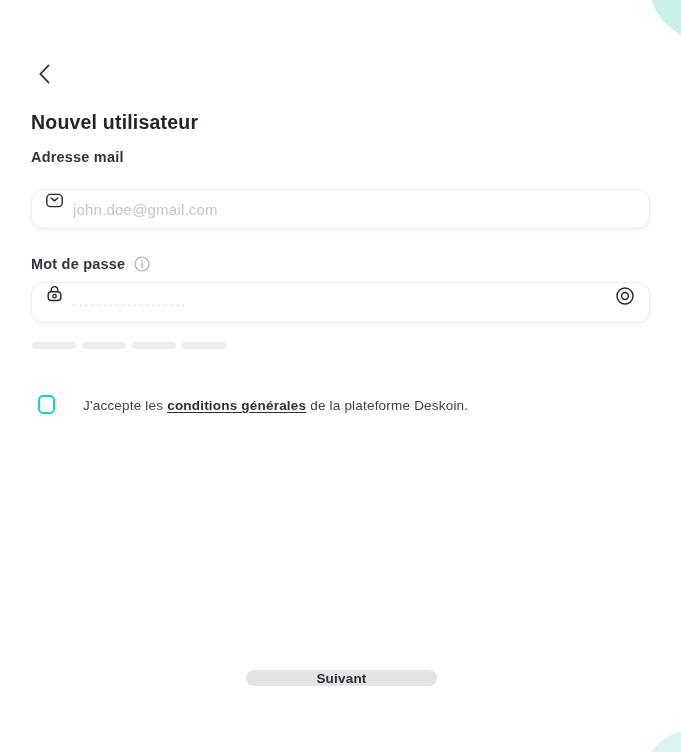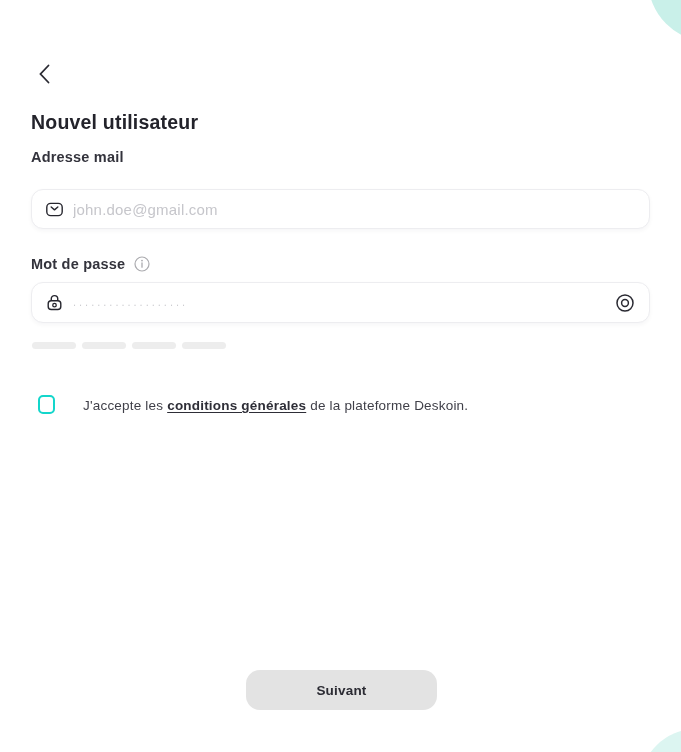--- a/index.html
+++ b/index.html
@@ -46,21 +46,21 @@
     display: flex; align-items: center; gap: 9px; justify-content: flex-end;
   }
 
   
   .inputbox {
     position: absolute; left: 31px; width: 619px;
     background: #ffffff;
     border: 1px solid var(--border, #ededf0);
     border-radius: 12px;
     box-shadow: 0 2px 4px rgba(25, 25, 50, 0.04);
-    display: flex; align-items: center;
+    display: flex; align-items: flex-start;
   }
   .inputbox-email    { top: 189px; height: 40px; }
   .inputbox-password { top: 282px; height: 41px; }
   .input-leading-icon { margin-left: 12px; flex: 0 0 auto; display: flex; }
 
   .text-input {
     flex: 1 1 auto; height: 100%;
     border: none; outline: none; background: transparent;
     font-family: "Liberation Sans", "DejaVu Sans", sans-serif;
     padding-left: 8px; font-size: 15px; color: #2a2a32;
@@ -104,21 +104,21 @@
   }
   .terms-link {
     color: #2e2e37; font-weight: 700;
     text-decoration: underline; text-underline-offset: 2px;
     cursor: pointer;
   }
 
   
   .submit {
     position: absolute; left: 246px; top: 670px;
-    width: 191px; height: 40px;
+    width: 191px; height: 16px;
     border: none; border-radius: 14px;
     background: var(--button-bg, #e3e3e3);
     font-family: "Liberation Sans", "DejaVu Sans", sans-serif;
     font-size: 13.5px; font-weight: 600; color: #2b2b33;
     letter-spacing: 0.2px; cursor: pointer;
   }
 
   svg { display: block; }
 </style>
 </head>

